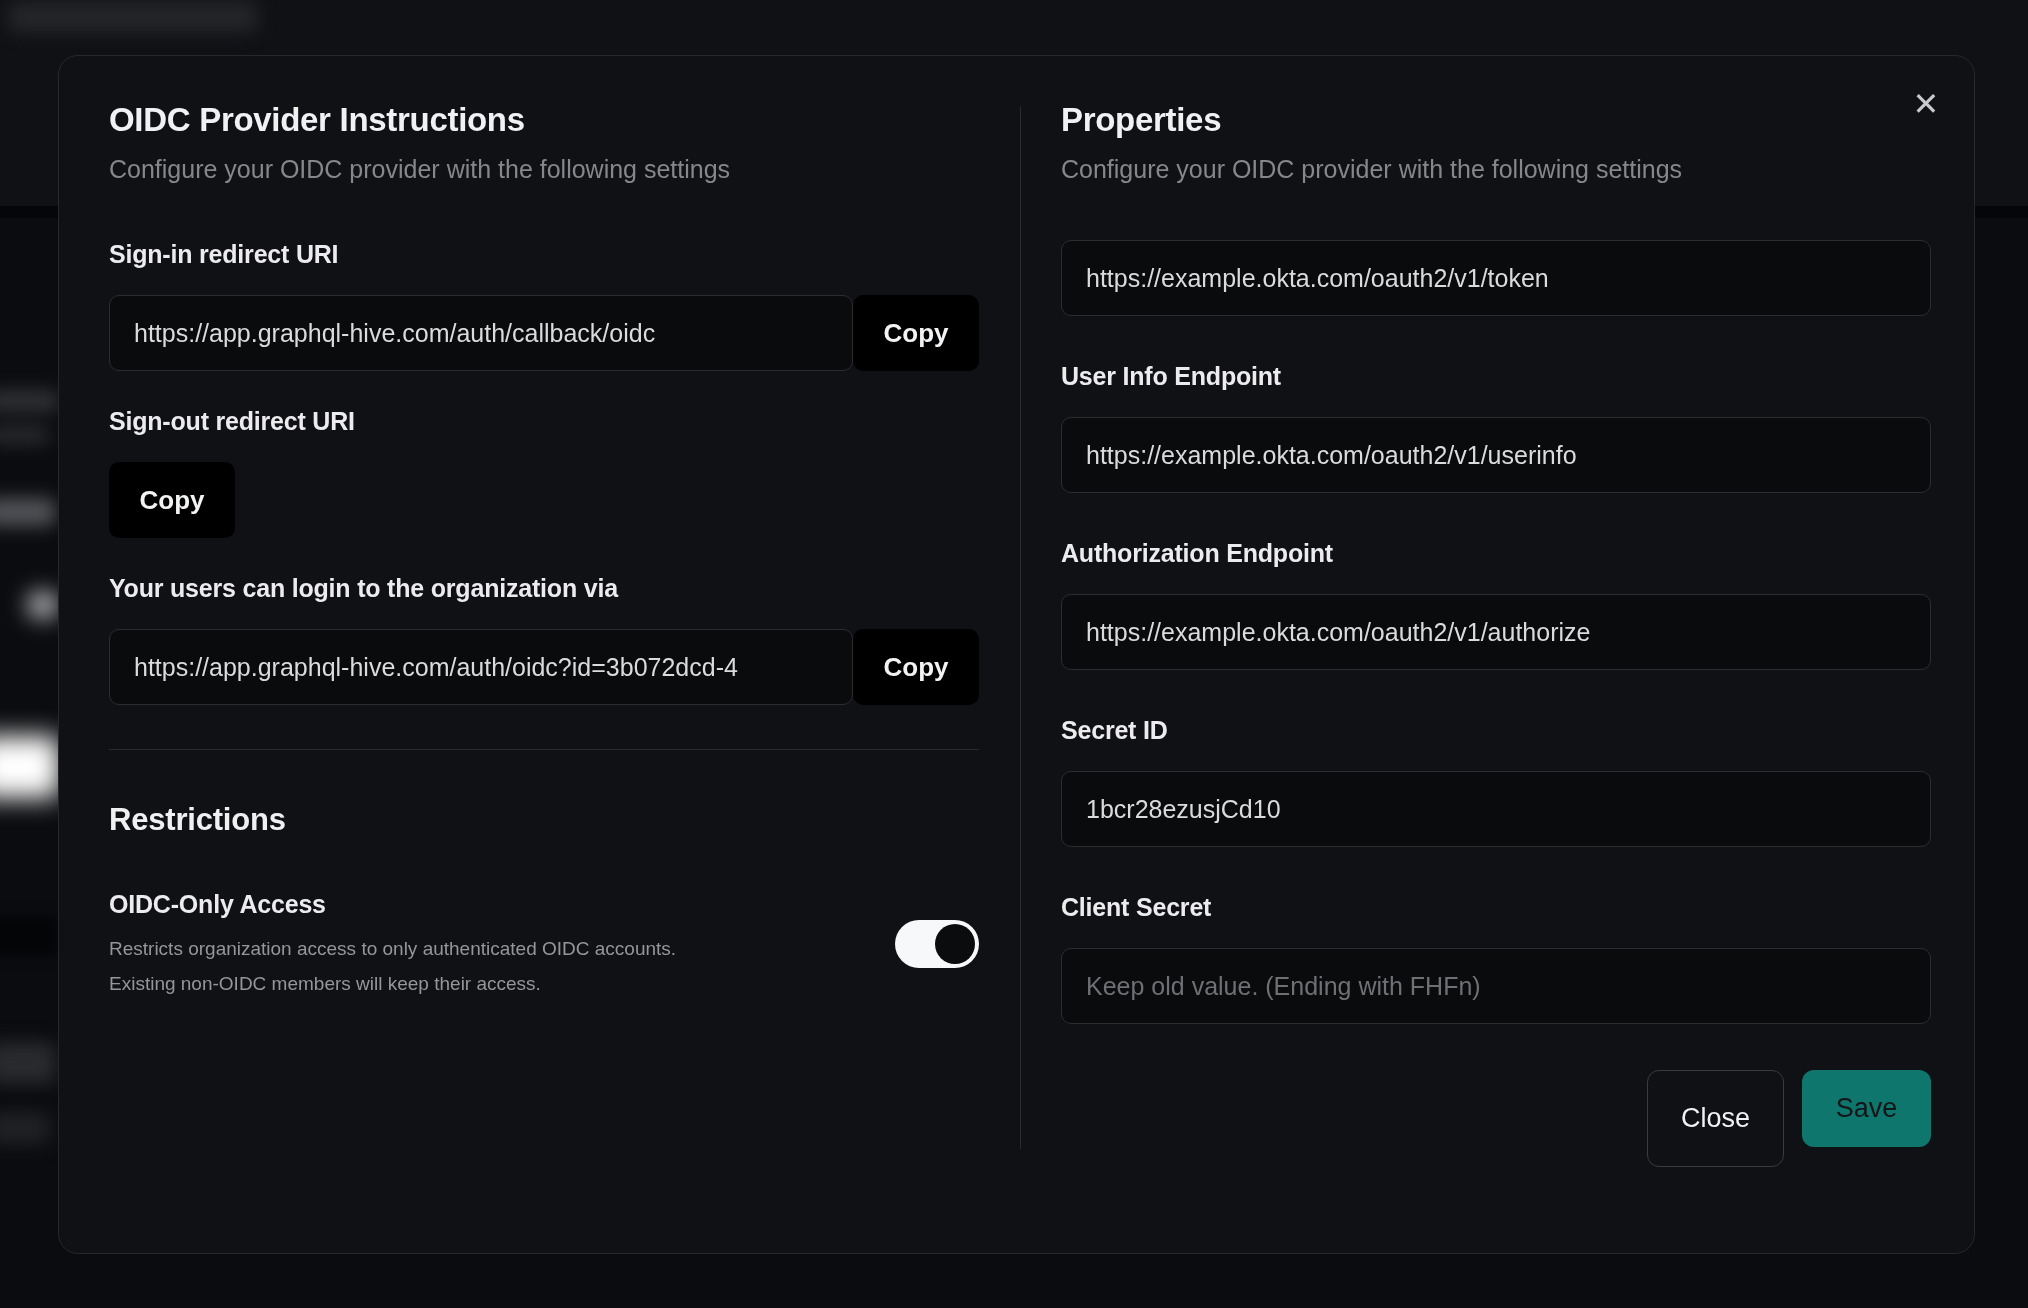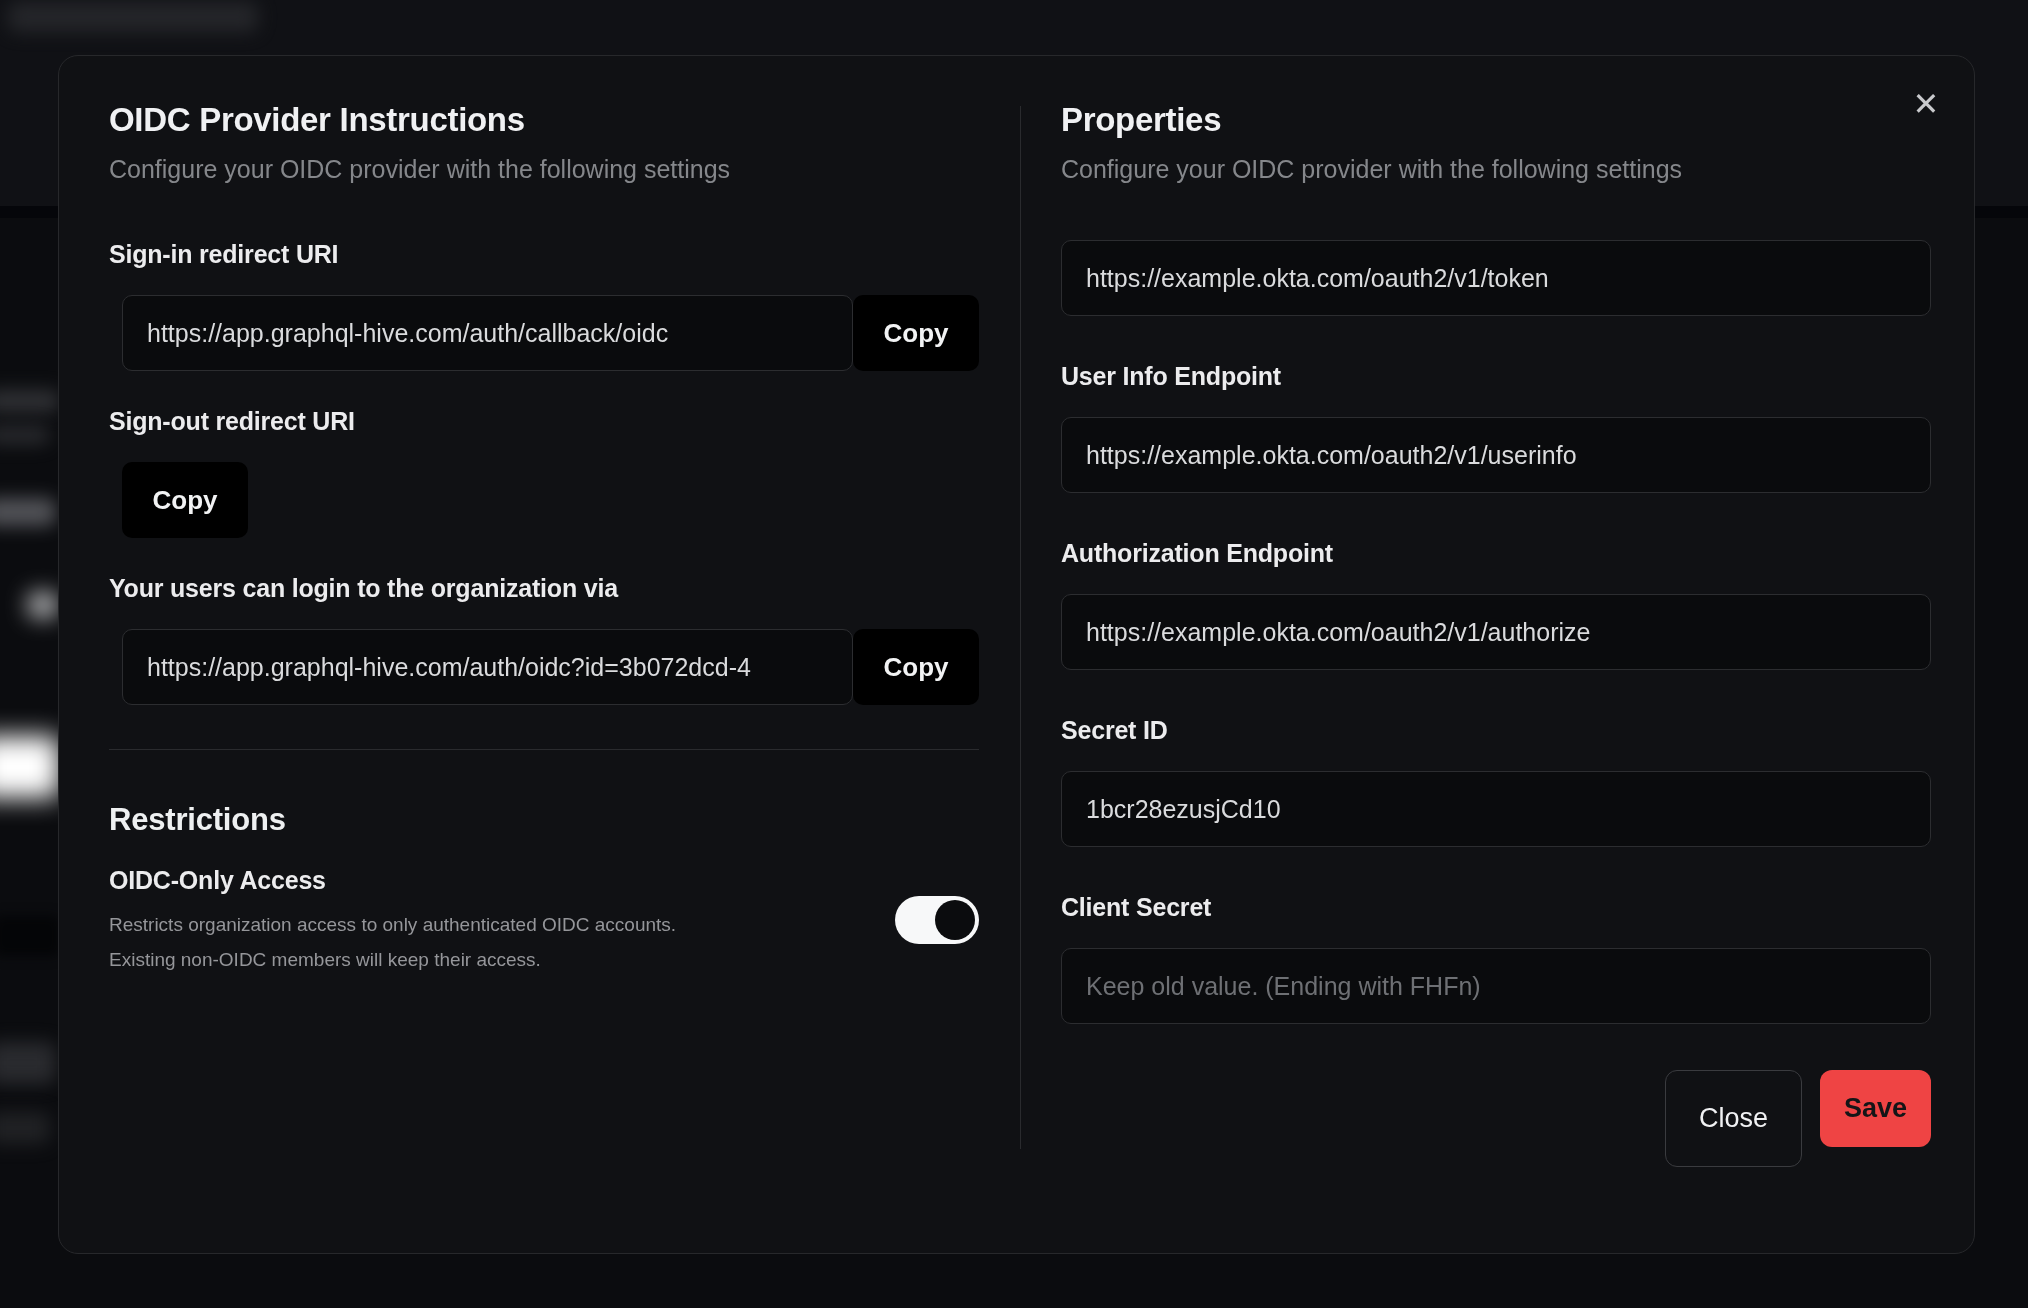--- a/index.html
+++ b/index.html
@@ -40,35 +40,35 @@
   .divider-v { position:absolute; left:961px; top:50px; width:1px; height:1043px; background:#2a2b2e; }
 
   .col { position:absolute; top:45px; }
   .col-left  { left:50px;   width:870px; }
   .col-right { left:1002px; width:870px; }
 
   h1 { font-size:33px; font-weight:700; color:#f0f1f3; letter-spacing:-.3px; margin-bottom:16px; }
   .subtitle { font-size:25px; color:#85878b; margin-bottom:56px; }
   .field-label { font-size:25px; font-weight:700; color:#ececee; margin-bottom:26px; letter-spacing:-.2px; }
 
-  .row { display:flex; margin-bottom:36px;margin-left:13px; }
+  .row { display:flex; margin-bottom:36px; }
   .uri-input, .prop-input {
     height:76px; background:#0a0b0d; border:1px solid #2c2d30; border-radius:10px;
     padding:0 24px; color:#dadbdd; font-size:25px; font-family:"Liberation Sans", sans-serif;
     width:100%; outline:none; text-overflow:clip; white-space:nowrap; overflow:hidden;
   }
   .uri-input { flex:1 1 auto; min-width:0; }
   .prop-input::placeholder { color:#6e7074; }
   .copy-btn {
     flex:0 0 126px; height:76px; background:#000000; border:none; border-radius:10px;
     color:#f2f3f4; font-size:26px; font-weight:600; cursor:pointer; font-family:"Liberation Sans", sans-serif;
   }
 
   .divider-h { height:1px; background:#2a2b2e; margin:44px 0 52px 0; }
-  h2 { font-size:31px; font-weight:700; color:#eef0f1; margin-bottom:28px; letter-spacing:-.2px; }
+  h2 { font-size:31px; font-weight:700; color:#eef0f1; margin-bottom:52px; letter-spacing:-.2px; }
 
   .restriction-row { display:flex; align-items:flex-start; }
   .restriction-text .field-label { margin-bottom:12px; }
   .restriction-desc { font-size:19px; color:#95969a; line-height:35px; }
   .toggle {
     margin-left:auto; margin-top:30px; width:84px; height:48px; border-radius:24px;
     background:#f7f8f9; position:relative; cursor:pointer; flex:0 0 auto;
   }
   .toggle .thumb {
     position:absolute; right:4px; top:4px; width:40px; height:40px; border-radius:50%;
@@ -78,22 +78,22 @@
   .prop-field { margin-bottom:46px; }
   .prop-field .prop-input { display:block; }
 
   .actions { display:flex; justify-content:flex-end; gap:18px; margin-top:28px; }
   .btn-close {
     width:137px; height:97px; border-radius:12px; background:transparent;
     border:1px solid #3a3b3f; color:#f0f1f3; font-size:27px; font-weight:500;
     cursor:pointer; font-family:"Liberation Sans", sans-serif;
   }
   .btn-save {
-    width:111px; height:77px; border-radius:12px; background:#ef4444; border:none;
-    color:#141517; font-size:27px; font-weight:700; cursor:pointer; font-family:"Liberation Sans", sans-serif;
+    width:129px; height:77px; border-radius:12px; background:#0f766e; border:none;
+    color:#141517; font-size:27px; font-weight:400; cursor:pointer; font-family:"Liberation Sans", sans-serif;
   }
 </style>
 </head>
 <body>
 
 <div>
   <div class="bg-topband"></div>
   <div class="bg-navline"></div>
   <div class="bg-lower"></div>
   <div class="blur blur-logo"></div>

